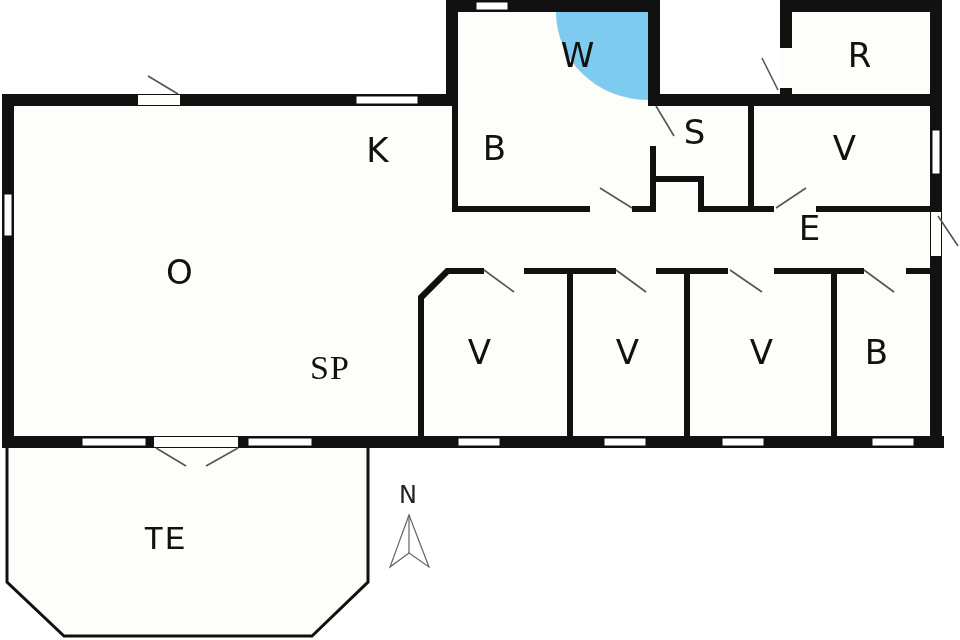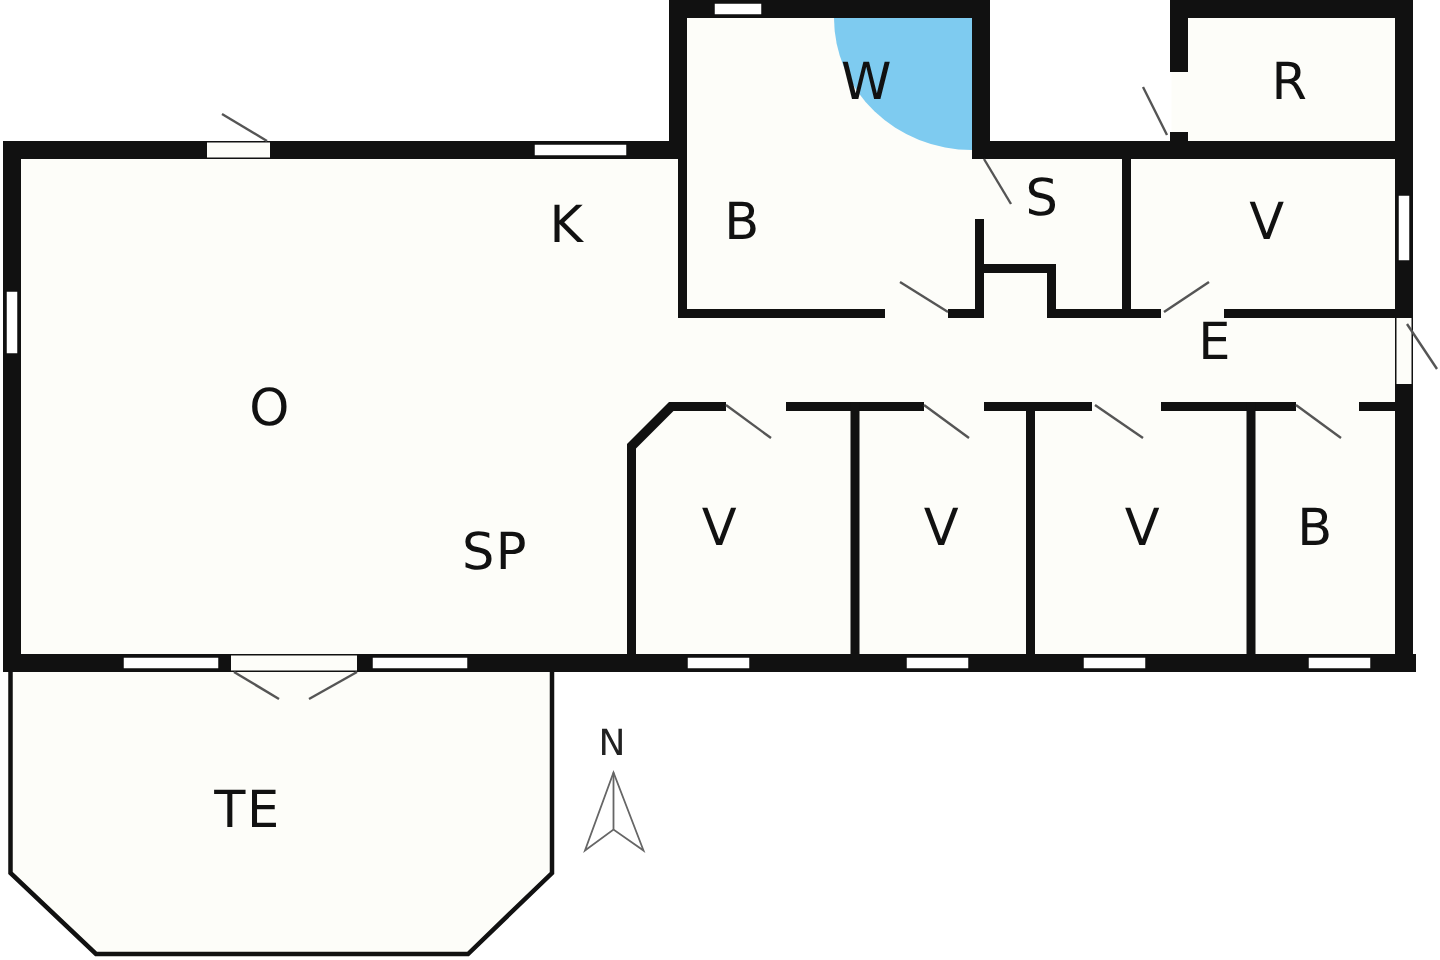--- a/index.html
+++ b/index.html
@@ -128,26 +128,26 @@
   <polyline points="7,448 7,582 64,636 312,636 368,582 368,448" fill="none" stroke="#111111" stroke-width="3"></polyline>
 
   <g stroke="#666666" stroke-width="1.2" fill="none">
     <polygon points="409,515 390,567 409,553 429,567"></polygon>
     <line x1="409" y1="515" x2="409" y2="553"></line>
   </g>
 </svg>
 
 <div class="label" style="left:180px;top:272px;">O</div>
 <div class="label" style="left:378px;top:150px;">K</div>
-<div class="label" style="left:330px;top:368px;">SP</div>
+<div class="label" style="left:330px;top:368px;font-family:Liberation Serif, serif;">SP</div>
 <div class="label" style="left:495px;top:148px;">B</div>
 <div class="label" style="left:578px;top:55px;">W</div>
 <div class="label" style="left:695px;top:132px;">S</div>
 <div class="label" style="left:845px;top:148px;">V</div>
 <div class="label" style="left:860px;top:55px;">R</div>
 <div class="label" style="left:810px;top:228px;">E</div>
 <div class="label" style="left:480px;top:352px;">V</div>
 <div class="label" style="left:628px;top:352px;">V</div>
 <div class="label" style="left:762px;top:352px;">V</div>
 <div class="label" style="left:877px;top:352px;">B</div>
-<div class="label" style="left:165px;top:540px;">TE</div>
+<div class="label" style="left:165px;top:540px;font-family:Liberation Mono, monospace;">TE</div>
 
 <div class="compass-label" style="left:408px;top:495px;">N</div>
 
 </body></html>

